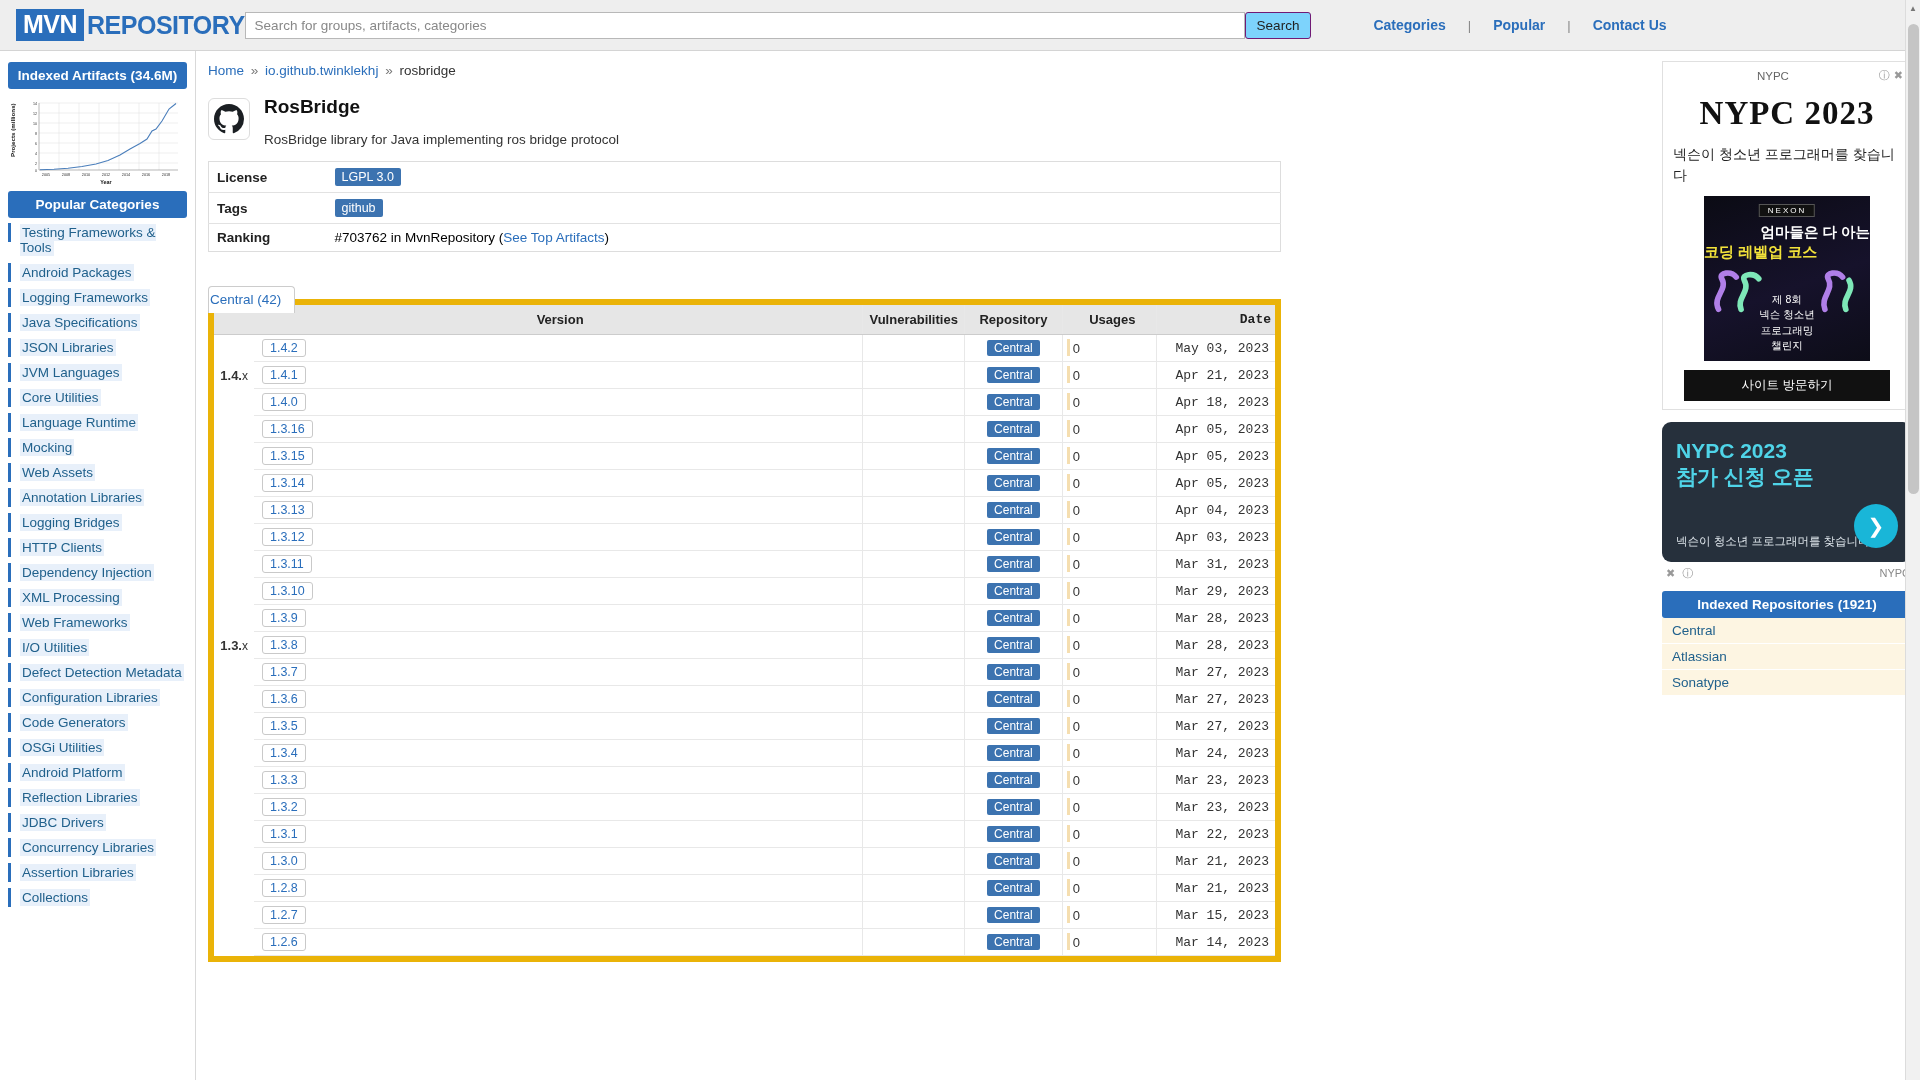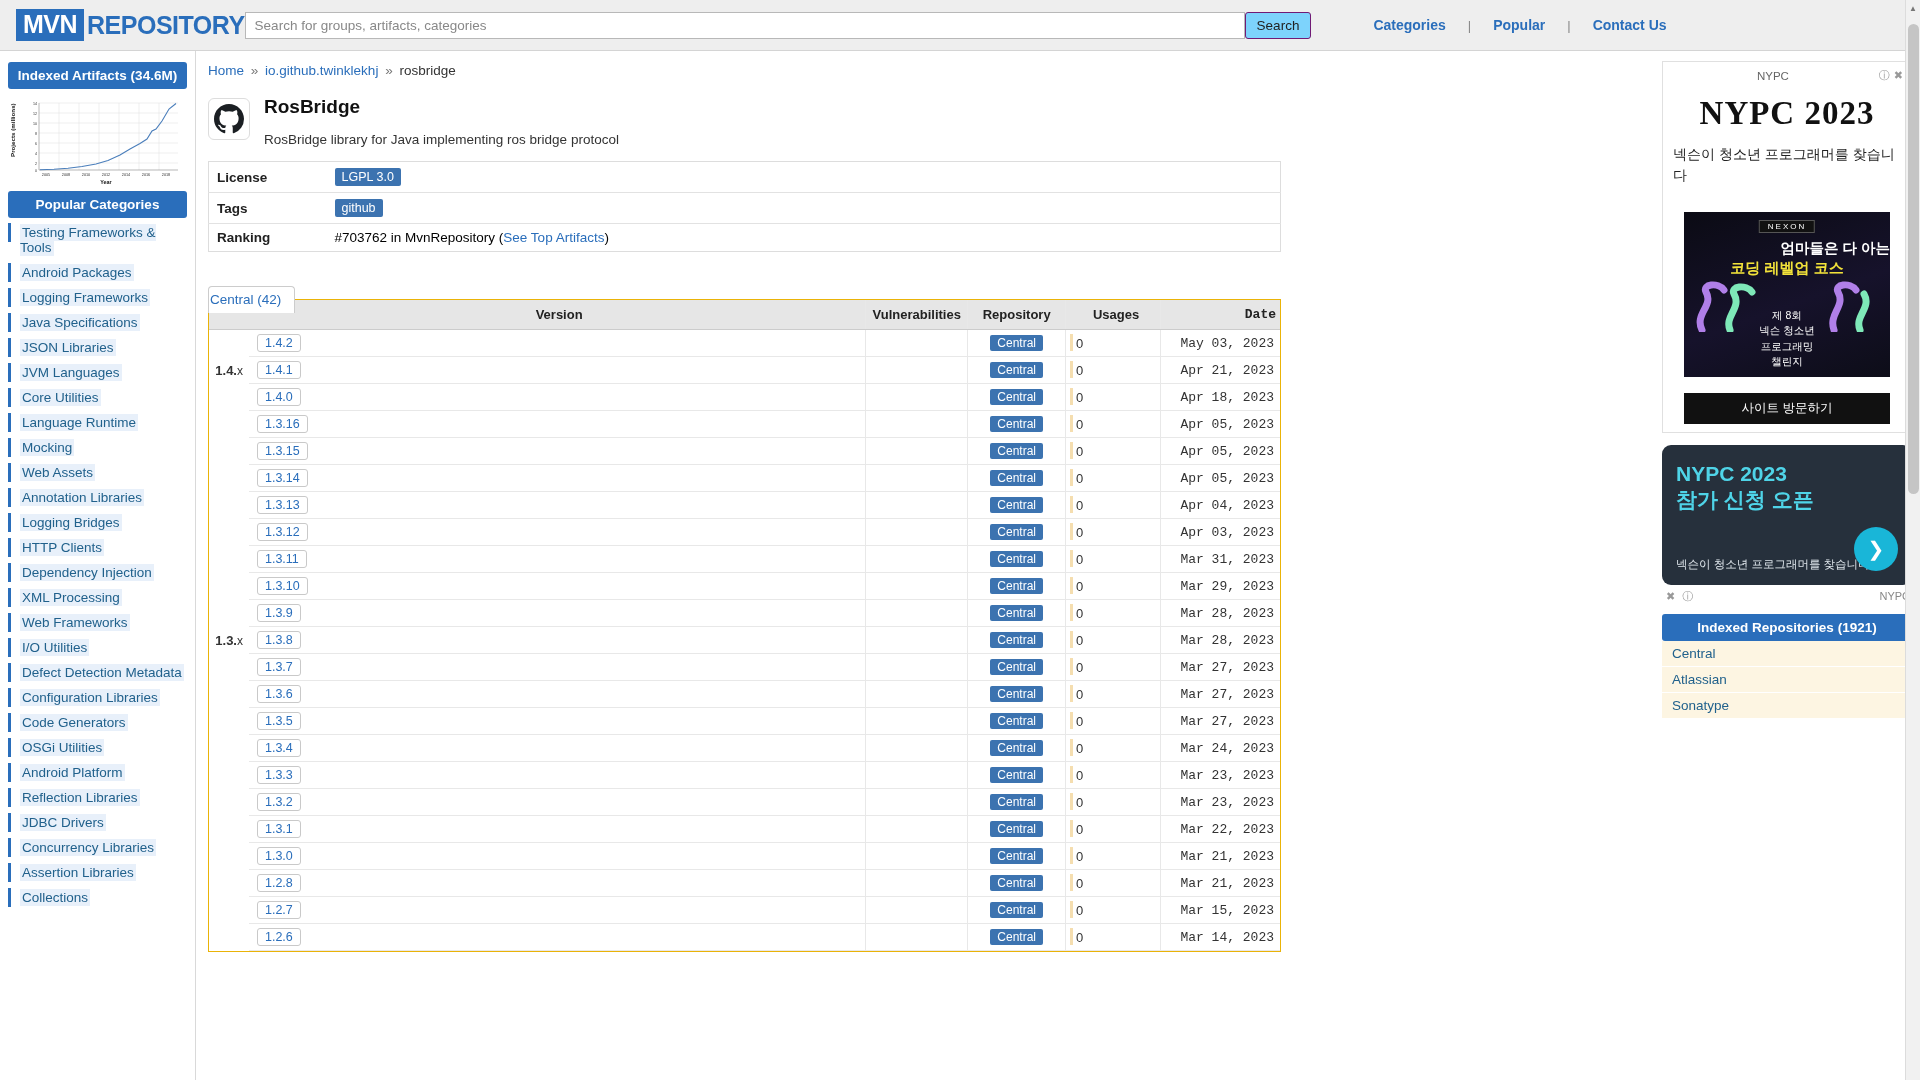--- a/index.html
+++ b/index.html
@@ -119,21 +119,21 @@
   .meta-link { color: #2a6ebb; text-decoration: none; cursor: pointer; }
 
   
   .tabs { margin-top: 20px; display: flex; align-items: flex-end; }
   .tab {
     border: 1px solid #ccc; border-bottom: none;
     background: #fff; padding: 5px 13px 6px 1px;
     font-size: 13.5px; color: #2a6ebb;
     border-radius: 4px 4px 0 0; cursor: pointer; position: relative; top: 14px;
   }
-  .ver-table-wrap { border: 1px solid #eab308; width: 1073px; background: #fff; }
+  .ver-table-wrap { border: 6px solid #eab308; width: 1073px; background: #fff; }
   .ver-table { width: 100%; border-collapse: collapse; }
   .ver-table th {
     background: #e6e6e6; font-size: 13px; color: #222;
     padding: 7px 4px; border-bottom: 1px solid #ccc; font-weight: bold;
   }
   .ver-table td {
     border-bottom: 1px solid #e8e8e8; font-size: 13px;
     padding: 4px 6px; height: 25px; color: #333;
   }
   .c-group { width: 40px; text-align: right; font-weight: bold; font-size: 13.5px;
@@ -173,35 +173,35 @@
   }
   .ad-label { flex: 1; text-align: center; font-size: 11.5px; color: #666; }
   .ad-ico { font-size: 11px; color: #999; cursor: pointer; padding: 0 2px; }
   .ad-hero-title {
     font-family: "Liberation Serif", serif; font-size: 33px;
     font-weight: bold; color: #111; text-align: center;
     letter-spacing: 1px; margin: 10px 0 12px 0;
   }
   .ad-kr { font-size: 14px; color: #222; line-height: 1.5; padding: 0 6px 10px 6px; }
   .ad-img {
-    width: 206px; height: 165px; margin: 16px auto;
+    width: 166px; height: 165px; margin: 0 auto;
     background: linear-gradient(160deg,#0b0b14 0%,#16122b 55%,#0d0d18 100%);
     position: relative; overflow: hidden;
   }
   .ad-nexon {
     position: absolute; top: 8px; left: 50%; transform: translateX(-50%);
     color: #fff; font-size: 8px; letter-spacing: 2px;
     border: 1px solid #555; padding: 1px 8px; background: #111;
   }
   .ad-img-l1 {
     position: absolute; top: 27px; width: 100%; text-align: right;
     color: #fff; font-size: 14.5px; font-weight: bold;
   }
   .ad-img-l2 {
-    position: absolute; top: 47px; width: 100%; text-align: center;
+    position: absolute; top: 47px; width: 100%; text-align: left;
     color: #f2e23a; font-size: 15px; font-weight: bold;
   }
   .ad-squig { position: absolute; top: 68px; left: 0; width: 100%; height: 52px; }
   .ad-img-l3 {
     position: absolute; bottom: 8px; width: 100%; text-align: center;
     color: #fff; font-size: 10.5px; line-height: 1.45;
   }
   .ad-cta {
     width: 206px; margin: 9px auto 4px auto; background: #111; color: #fff;
     text-align: center; font-size: 12.5px; padding: 7px 0; cursor: pointer;

